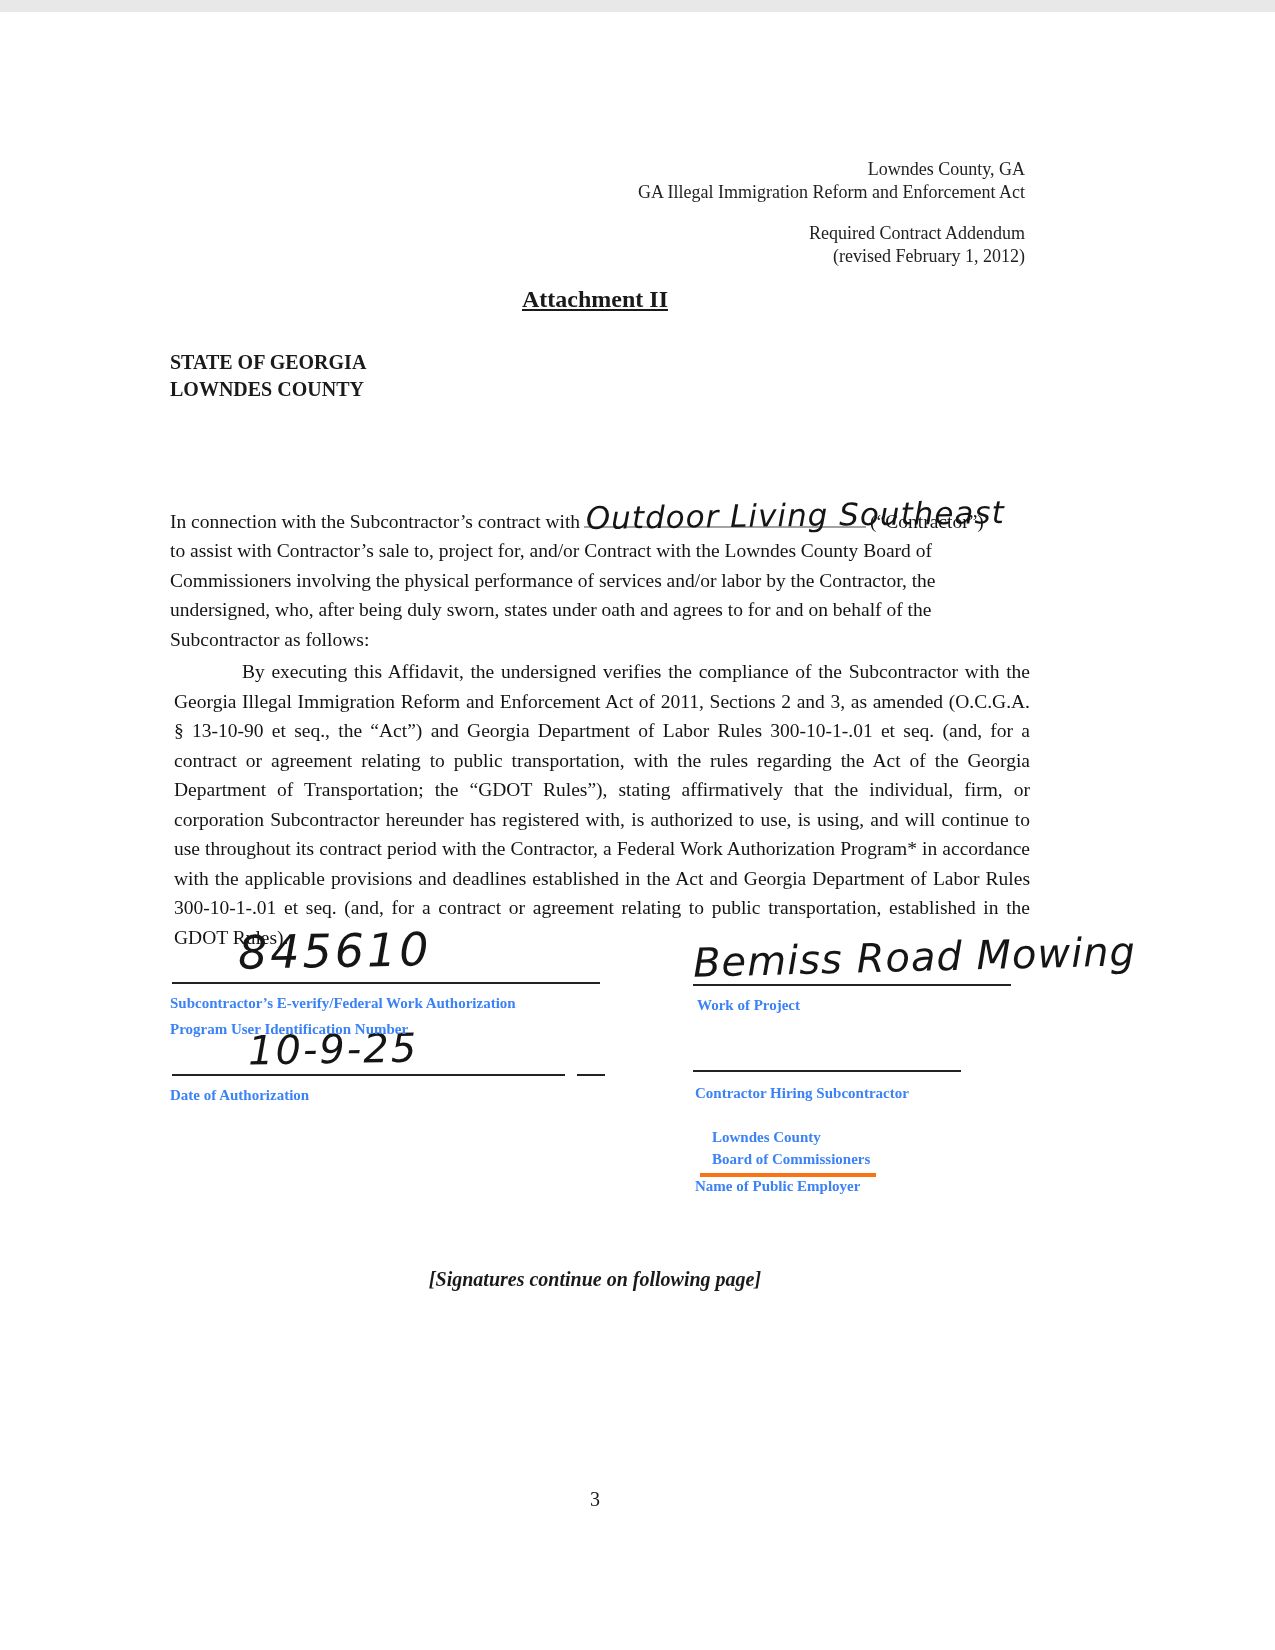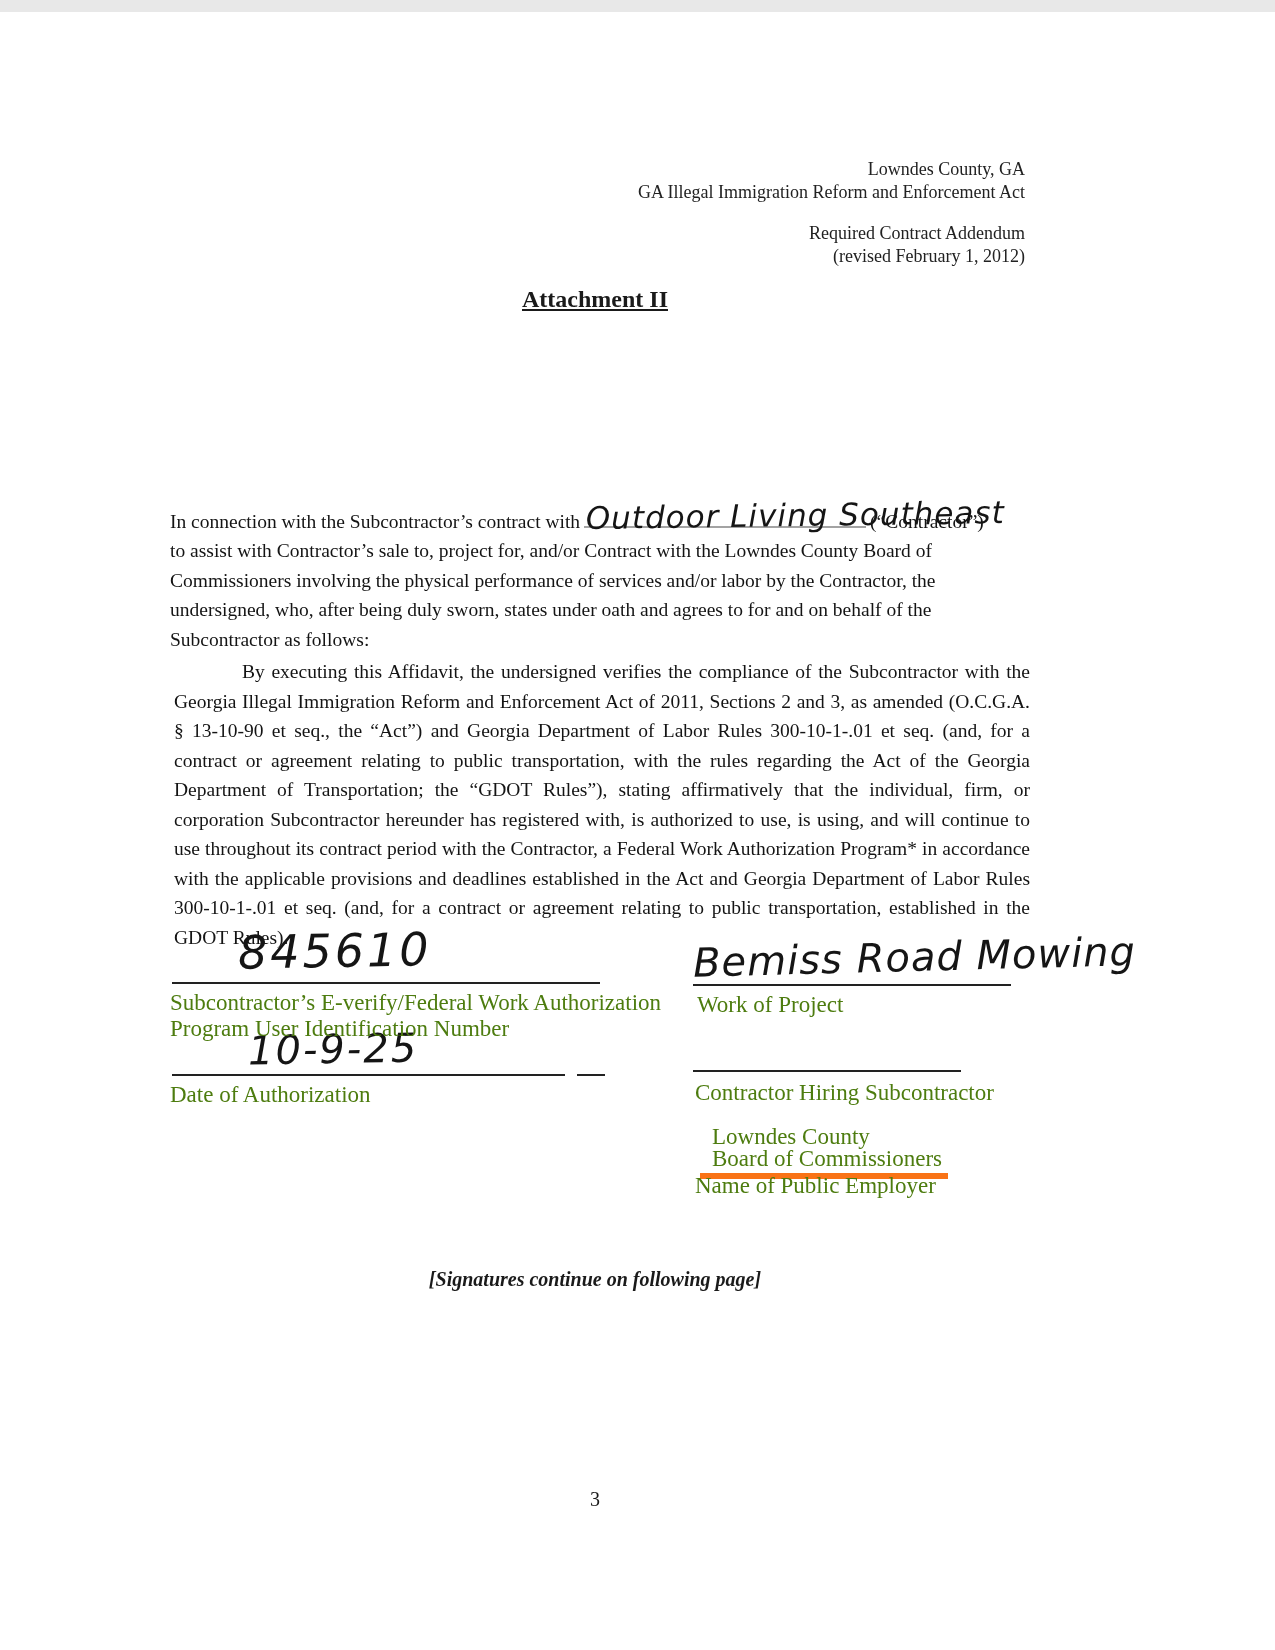--- a/index.html
+++ b/index.html
@@ -131,34 +131,35 @@
     height: 0;
     border-top: 2px solid #222;
   }
   .line-everify    { top: 970px; left: 172px; width: 428px; }
   .line-project    { top: 972px; left: 693px; width: 318px; }
   .line-date       { top: 1062px; left: 172px; width: 393px; }
   .line-date-extra { top: 1062px; left: 577px; width: 28px; }
   .line-contractor { top: 1058px; left: 693px; width: 268px; }
 
   .sig-label {
-    font-size: 23px;
+    font-size: 15px;
     line-height: 26px;
-    color: #4d7c0f;
+    color: #3b82f6;
+    font-weight: bold;
   }
   .label-everify    { top: 978px;  left: 170px; }
   .label-project    { top: 980px;  left: 697px; }
   .label-date       { top: 1070px; left: 170px; }
   .label-contractor { top: 1068px; left: 695px; }
 
   .employer-line1 { top: 1112px; left: 712px; }
   .employer-line2 { top: 1134px; left: 700px; }
   .employer-line2 .inner {
     display: inline-block;
-    border-bottom: 6px solid #f97316;
+    border-bottom: 4px solid #f97316;
     padding: 0 6px 1px 12px;
   }
   .employer-label { top: 1161px; left: 695px; }
 
   .footer-note {
     top: 1256px;
     left: 0;
     width: 1190px;
     text-align: center;
     font-size: 20px;
@@ -183,20 +184,24 @@
     <div>GA Illegal Immigration Reform and Enforcement Act</div>
     <div class="header-gap"></div>
     <div>Required Contract Addendum</div>
     <div>(revised February 1, 2012)</div>
   </div>
 
   <div class="abs attachment-title">
     <span class="underlined">Attachment II</span>
   </div>
 
+  <div class="abs state-block">
+    <div>STATE OF GEORGIA</div>
+    <div>LOWNDES COUNTY</div>
+  </div>
 
 
   <div class="abs para para1-line1">
     <span>In connection with the Subcontractor’s contract with</span><span class="contract-blank"><span class="hw hw-contractor">Outdoor Living Southeast</span></span><span>(“Contractor”)</span>
   </div>
 
   <div class="abs para para1-body">to assist with Contractor’s sale to, project for, and/or Contract with the Lowndes County Board of Commissioners involving the physical performance of services and/or labor by the Contractor, the undersigned, who, after being duly sworn, states under oath and agrees to for and on behalf of the Subcontractor as follows:</div>
 
   <div class="abs para para2">By executing this Affidavit, the undersigned verifies the compliance of the Subcontractor with the Georgia Illegal Immigration Reform and Enforcement Act of 2011, Sections 2 and 3, as amended (O.C.G.A. § 13-10-90 et seq., the “Act”) and Georgia Department of Labor Rules 300-10-1-.01 et seq. (and, for a contract or agreement relating to public transportation, with the rules regarding the Act of the Georgia Department of Transportation; the “GDOT Rules”), stating affirmatively that the individual, firm, or corporation Subcontractor hereunder has registered with, is authorized to use, is using, and will continue to use throughout its contract period with the Contractor, a Federal Work Authorization Program* in accordance with the applicable provisions and deadlines established in the Act and Georgia Department of Labor Rules 300-10-1-.01 et seq. (and, for a contract or agreement relating to public transportation, established in the GDOT Rules).</div>
 

